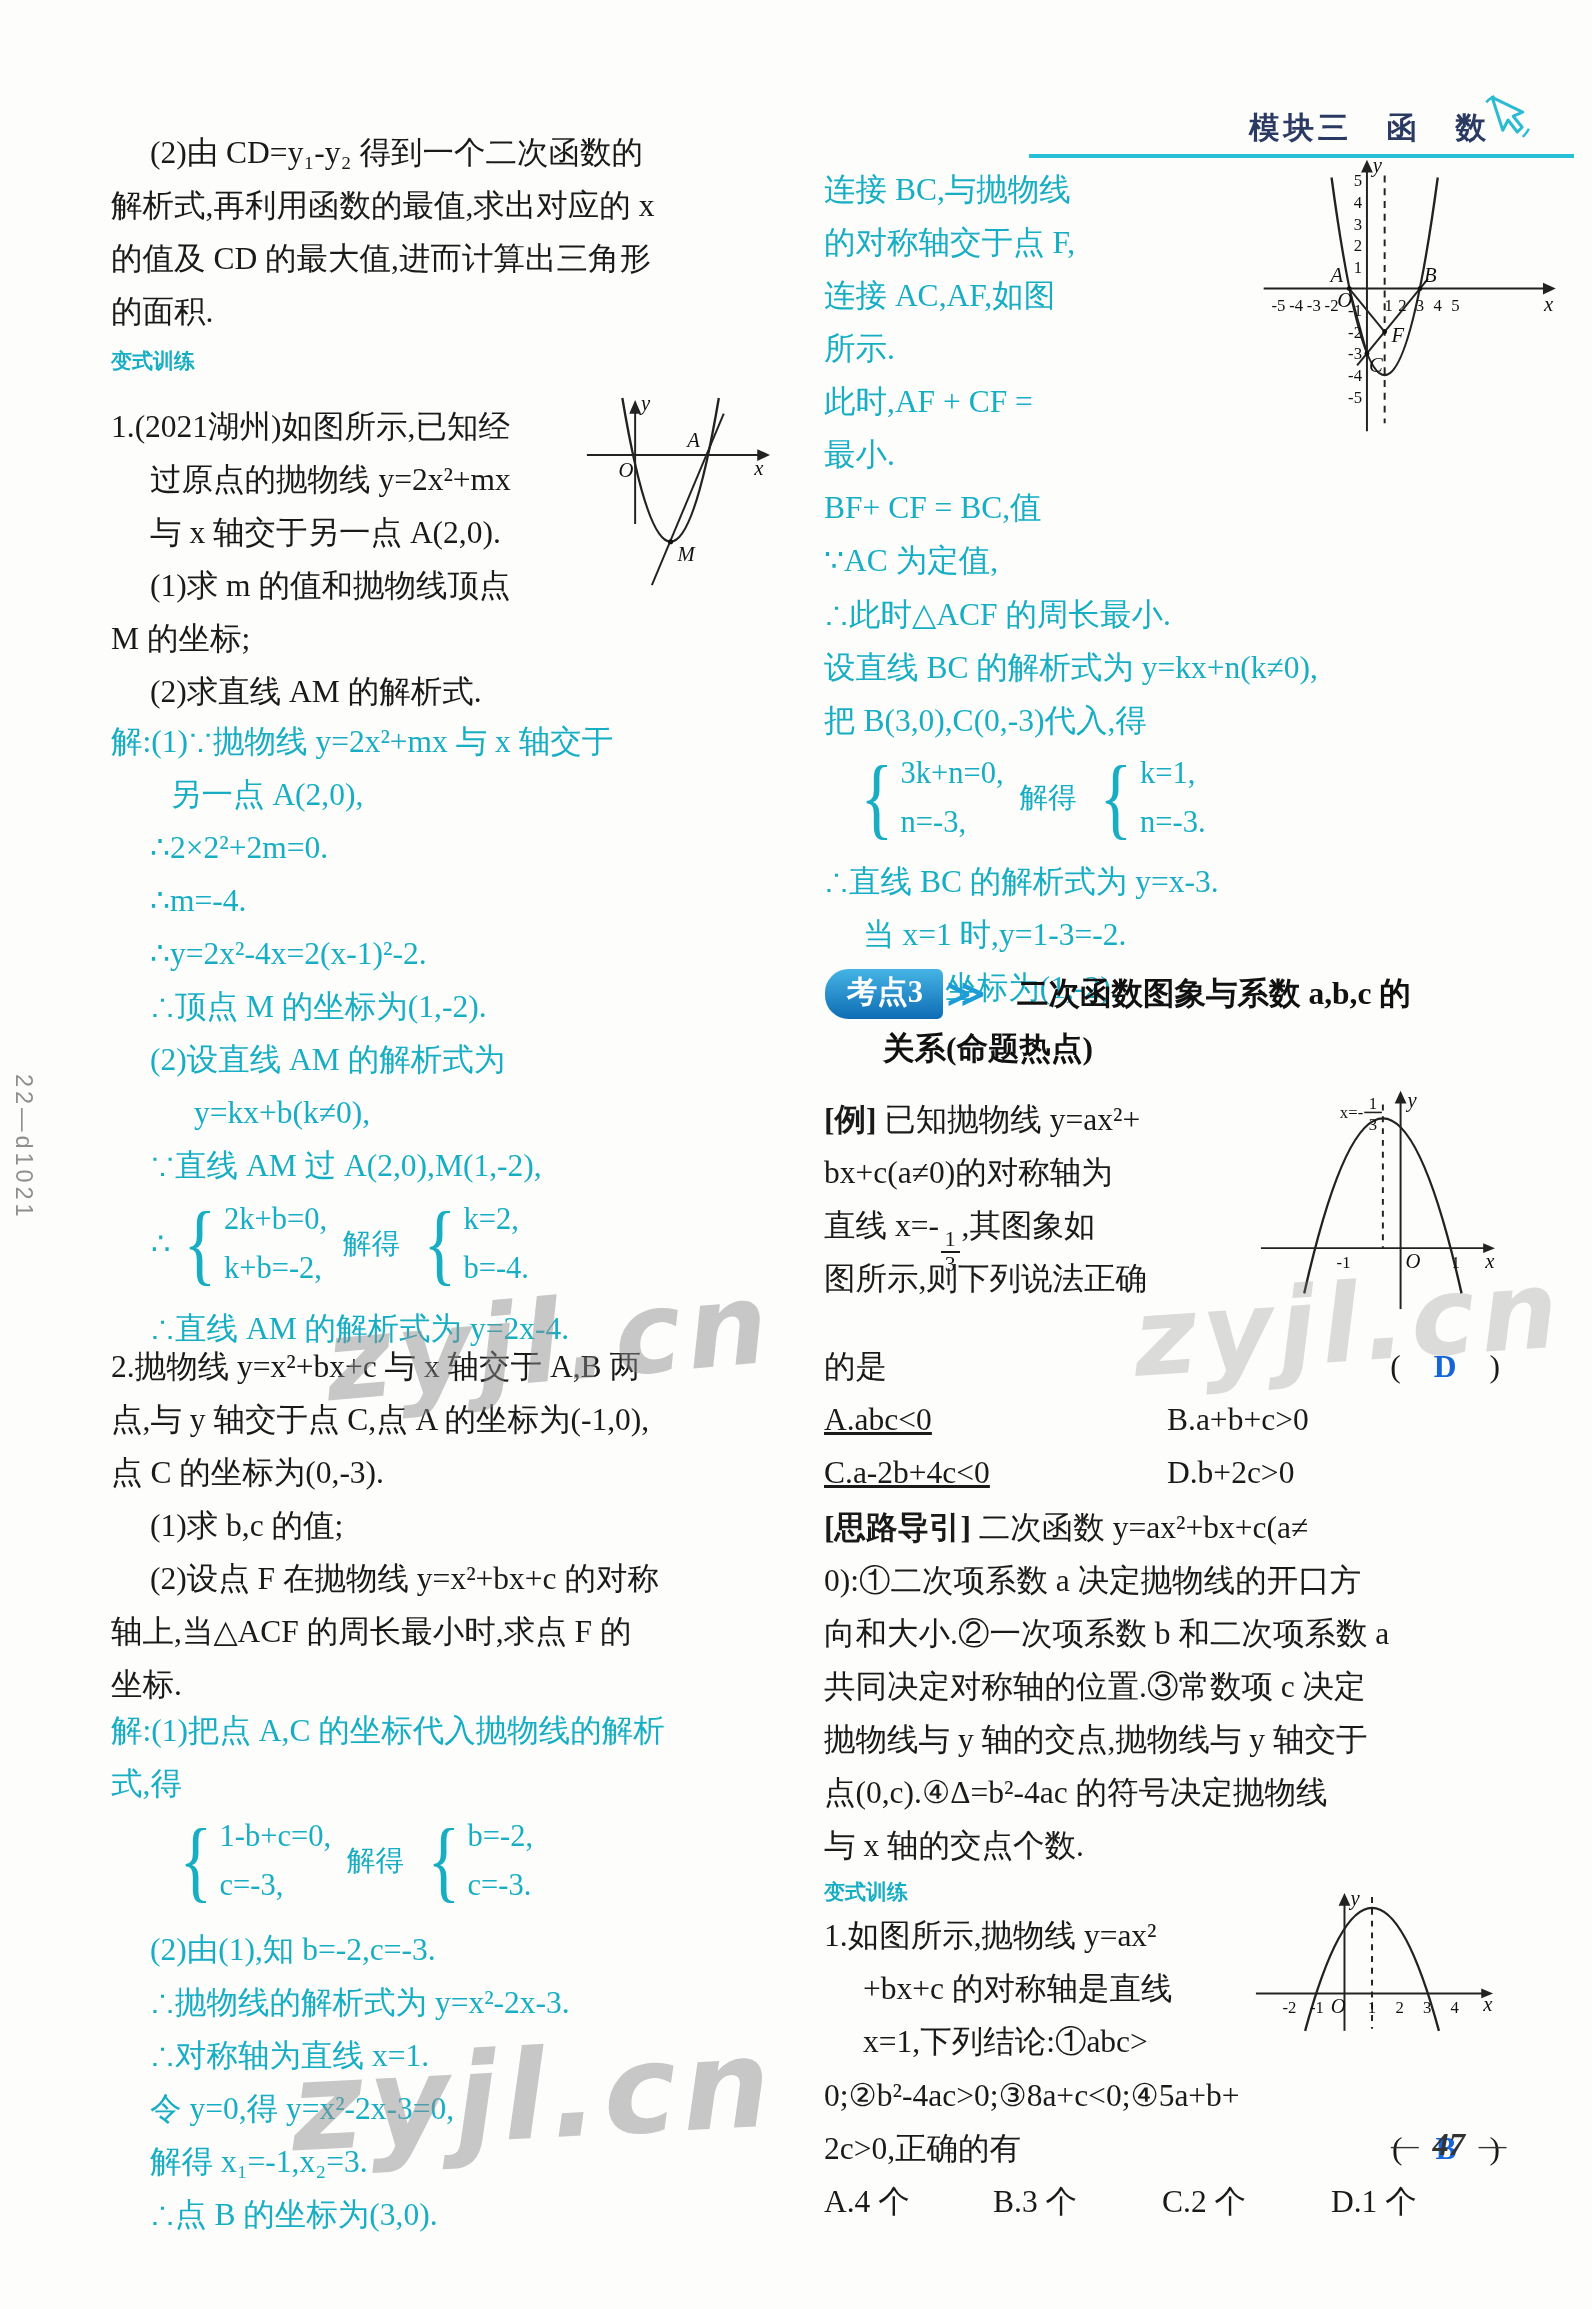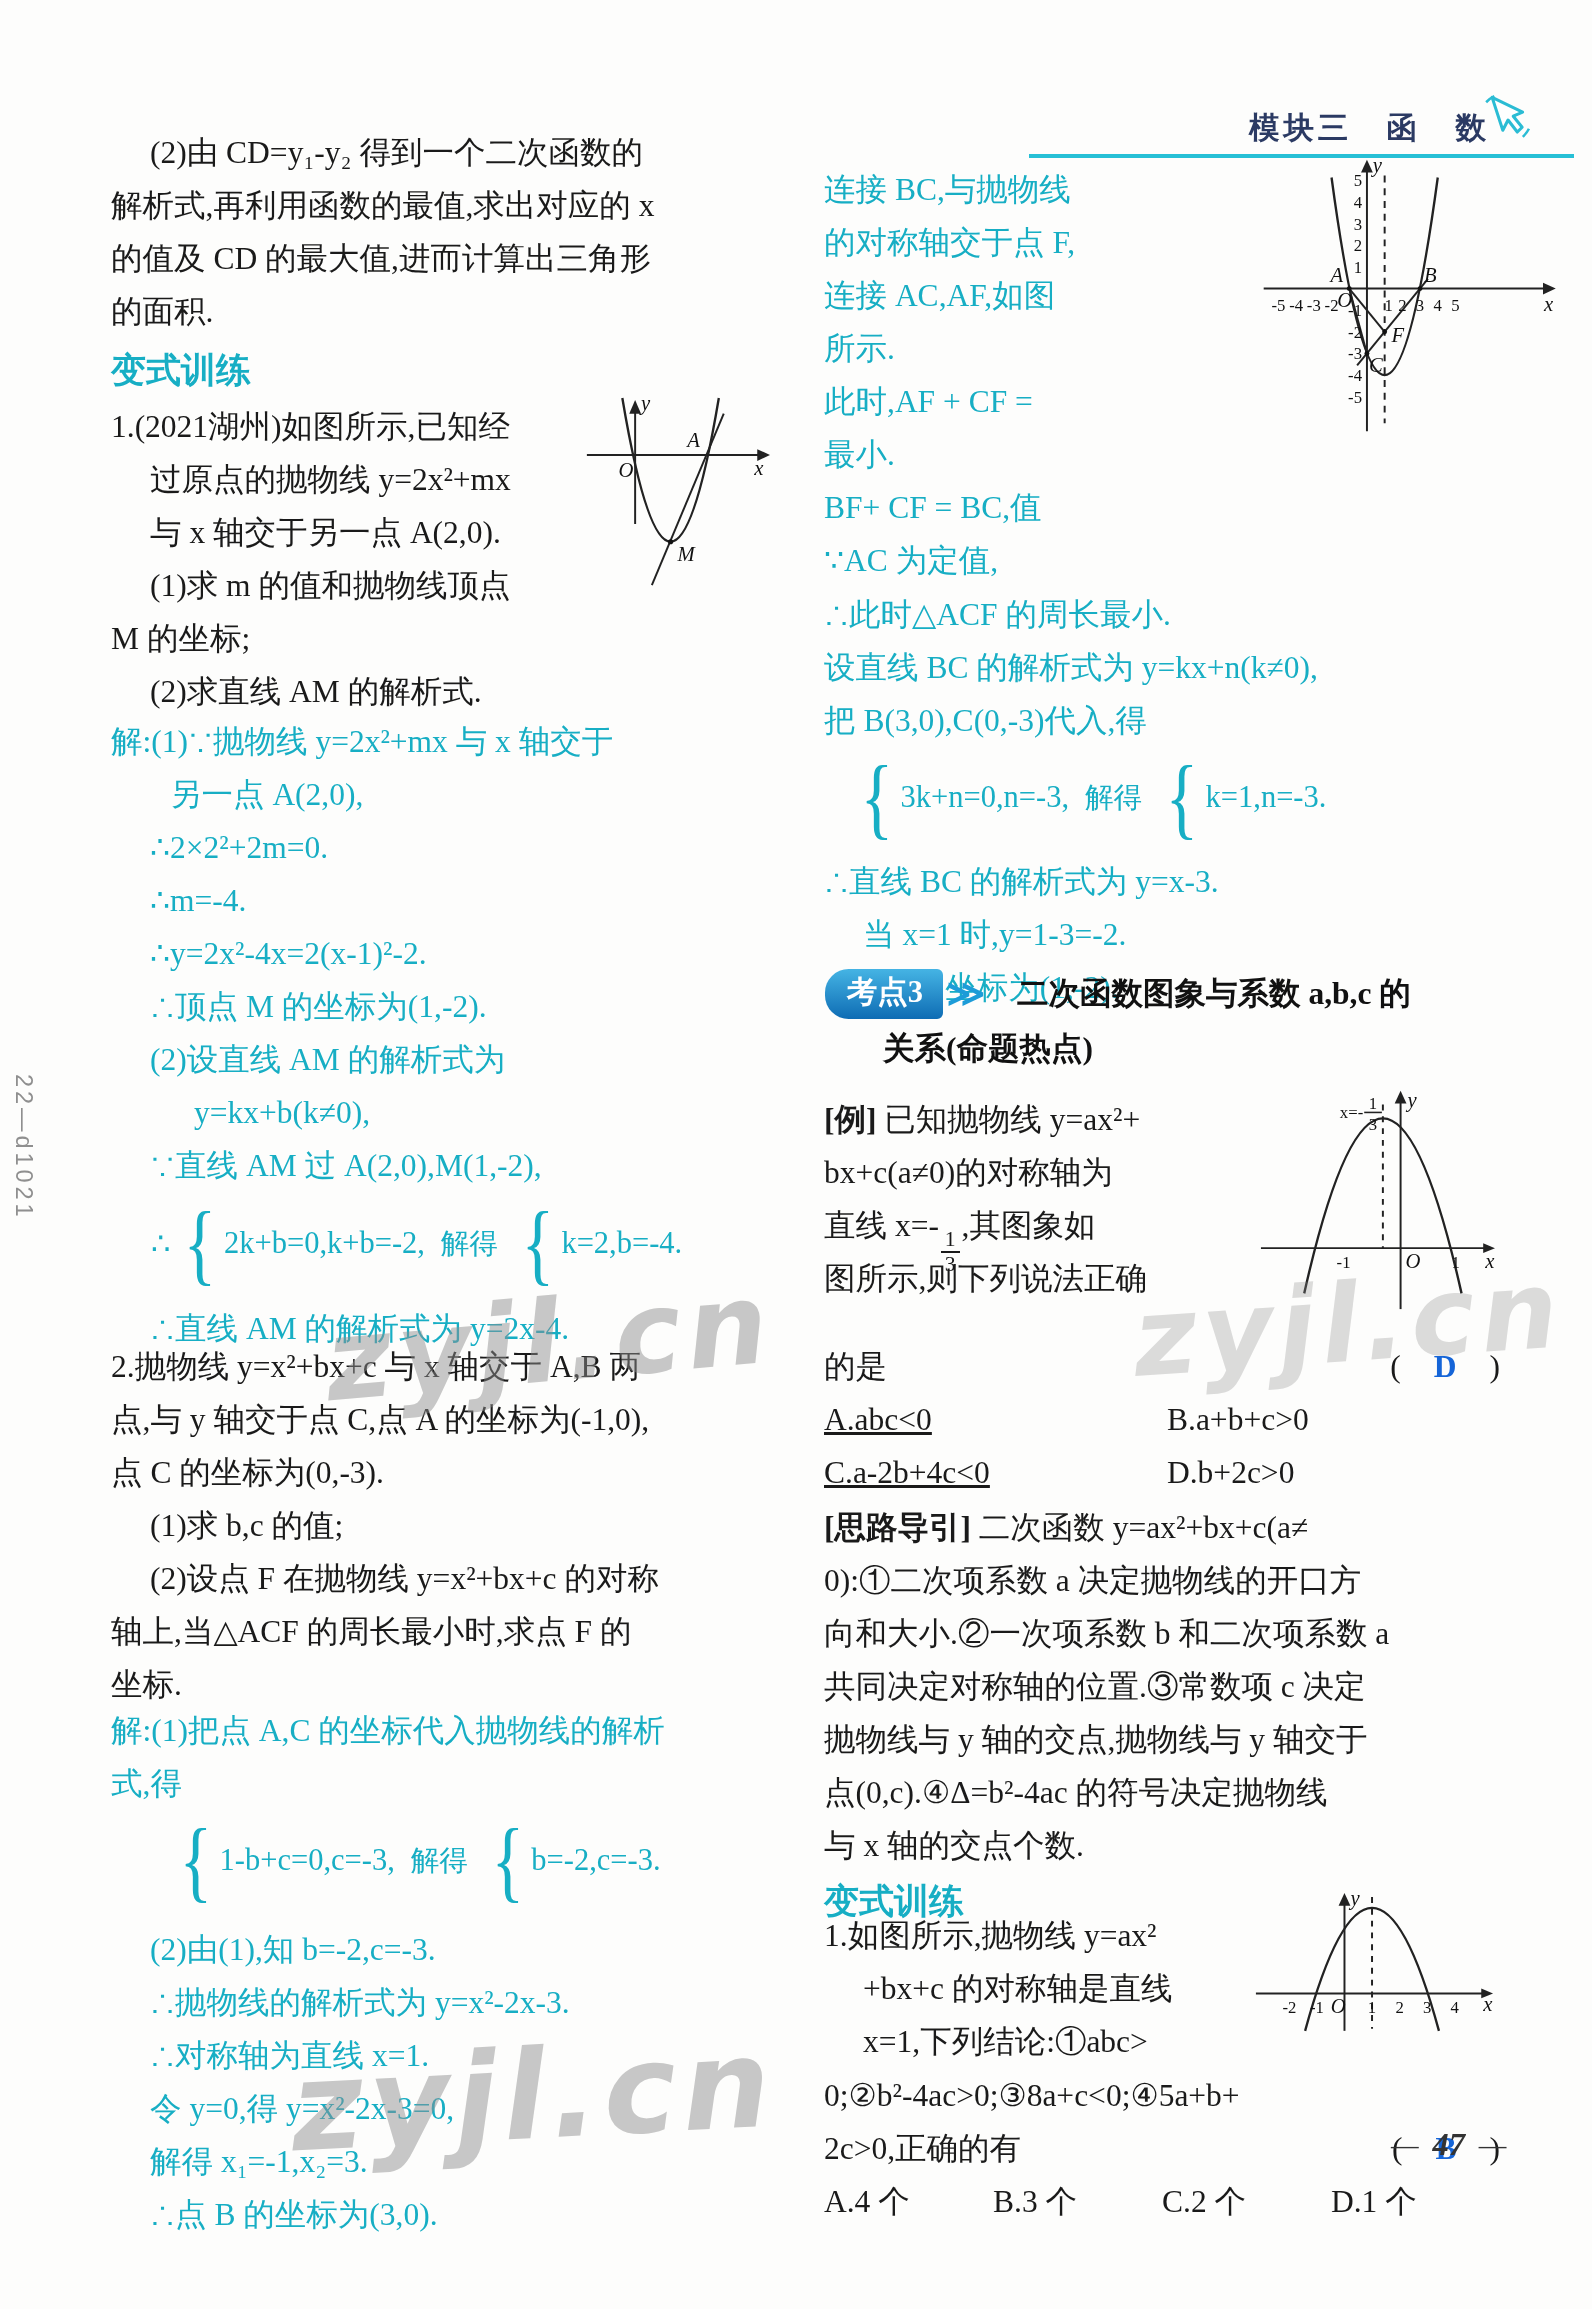--- a/index.html
+++ b/index.html
@@ -5,29 +5,29 @@
   html,body{margin:0;padding:0;background:#e8e8e8;}
   .page{position:relative;width:1593px;height:2309px;background:#fdfdfc;overflow:hidden;
         font-family:"Liberation Serif","DejaVu Serif",serif;color:#1a1a1a;padding-left:31px;}
   .block{position:absolute;}
   .ln{white-space:nowrap;font-size:31.5px;height:53px;line-height:53px;}
   .teal{color:#17aec4;}
   .bold{font-weight:bold;}
   .ind40{padding-left:39px;}
   .ind60{padding-left:59px;}
   .ind84{padding-left:83px;}
-  .heading{font-size:35px;font-weight:bold;color:#17aec4;}
+  .heading{font-size:21px;font-weight:bold;color:#17aec4;}
   
   .module-title{position:absolute;top:108px;left:1249px;font-size:30.5px;font-weight:bold;color:#2b3a63;letter-spacing:3.9px;}
   .header-line{position:absolute;top:154px;left:1029px;width:545px;height:3.9px;background:#27c0d6;}
   .hand-icon{position:absolute;top:87px;left:1478px;width:55px;height:57px;}
   
   .system{display:flex;align-items:center;font-size:30.5px;}
   .brace{font-size:91px;font-weight:400;line-height:99px;transform:scaleX(.75);margin:0 2px;}
-  .sys-col{display:flex;flex-direction:row;justify-content:center;}
+  .sys-col{display:flex;flex-direction:column;justify-content:center;}
   .sys-col span{height:49px;line-height:49px;white-space:nowrap;}
   .sys-mid{margin:0 15.8px;font-size:28.6px;}
   .sys-prefix{margin-right:5.9px;}
   
   .kd{display:flex;align-items:center;}
   .kd-box{background:linear-gradient(180deg,#45b4e4 0%,#0e6cb4 100%);color:#fff;font-weight:bold;
           font-size:30.5px;padding:3px 19.7px 5.9px 21.7px;border-radius:23.6px 5.9px 5.9px 23.6px;}
   .kd-chev{color:#1d9cd8;font-size:37px;font-weight:bold;margin-left:3.9px;line-height:43px;}
   .kd-title{font-size:31.5px;font-weight:bold;color:#111;white-space:nowrap;}
   

